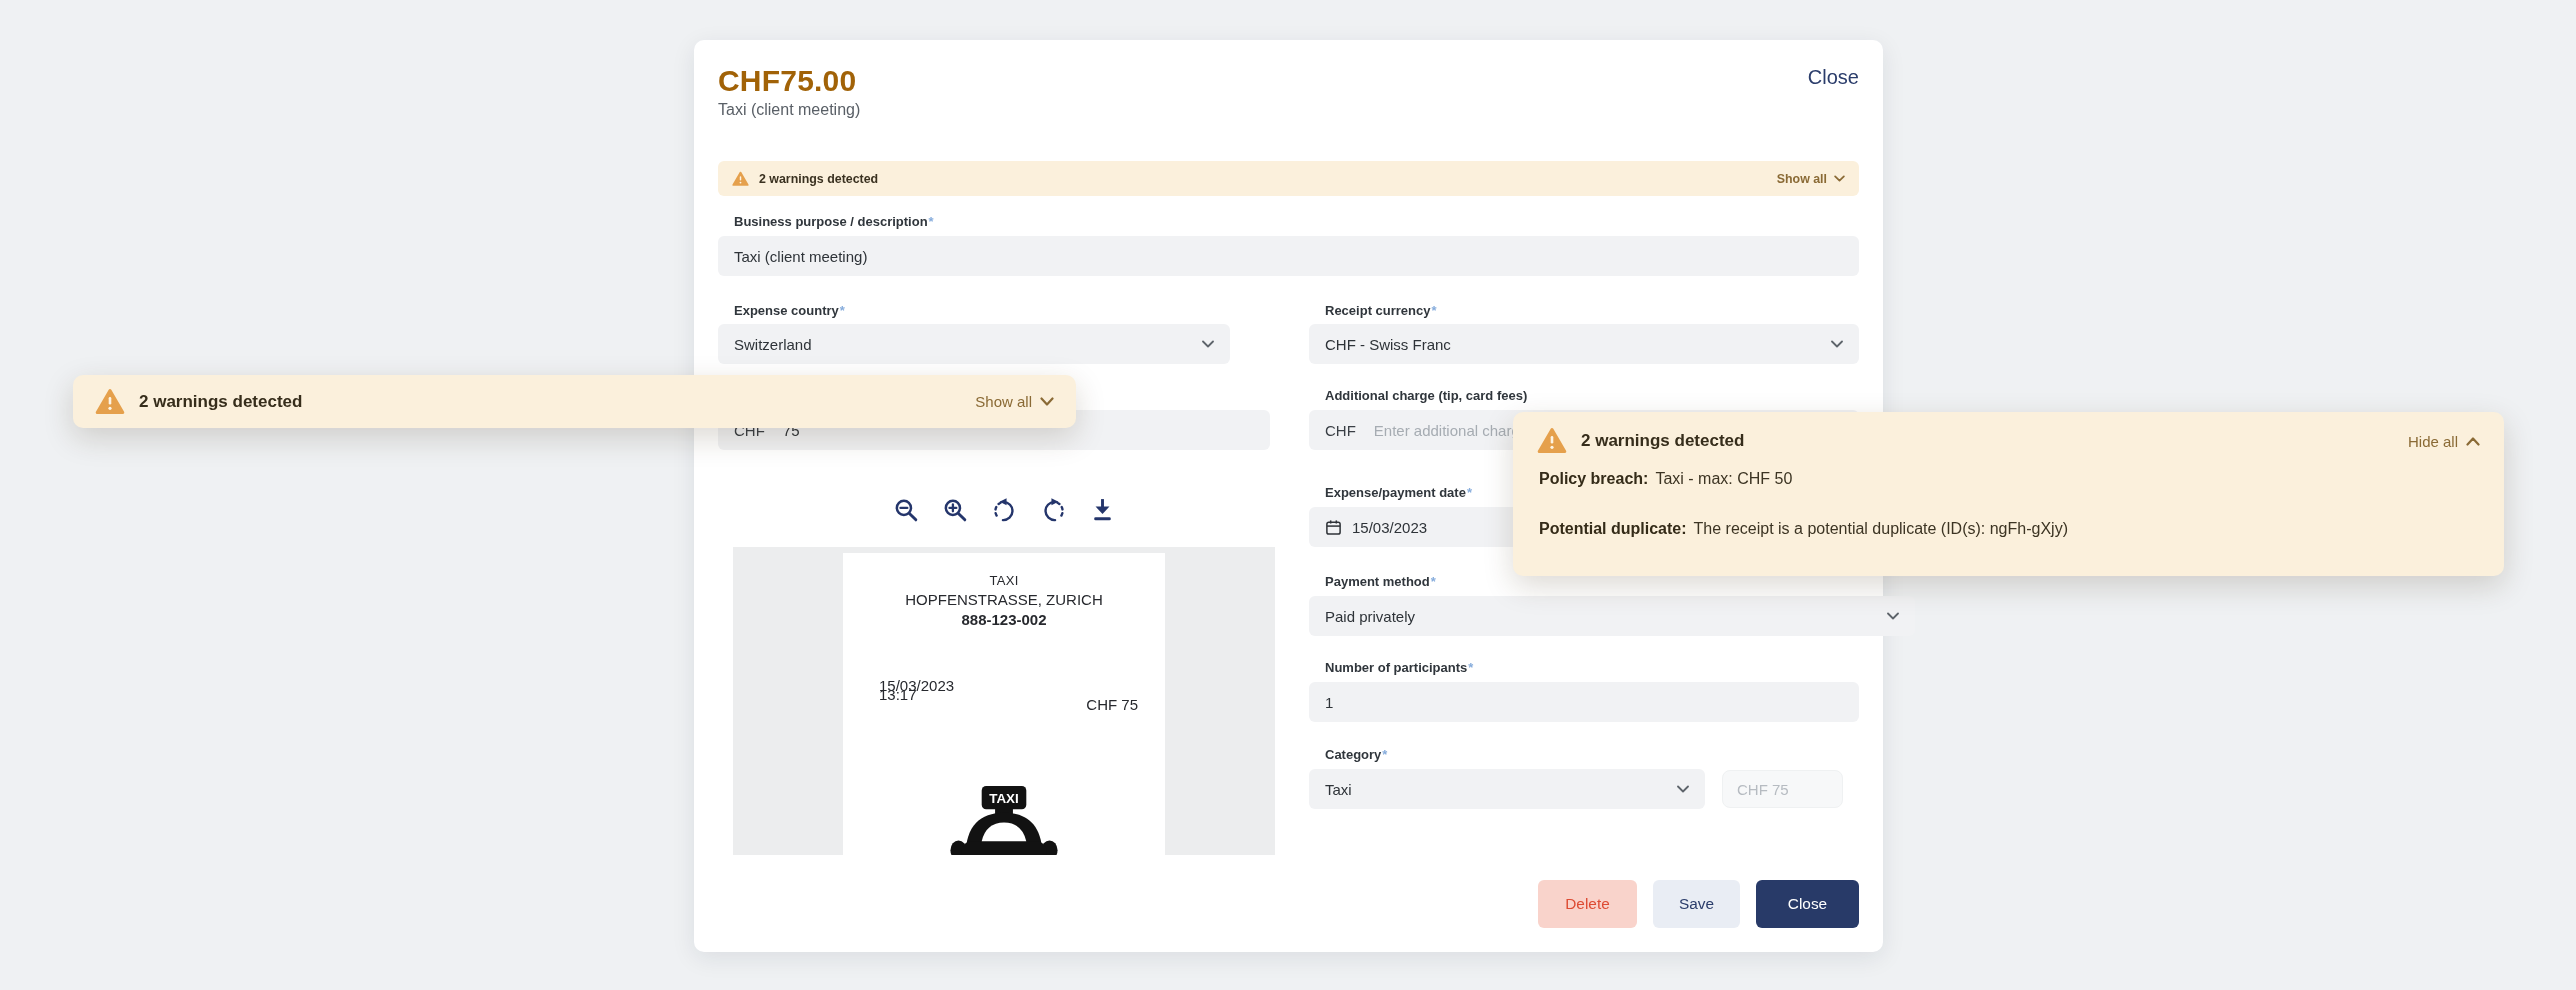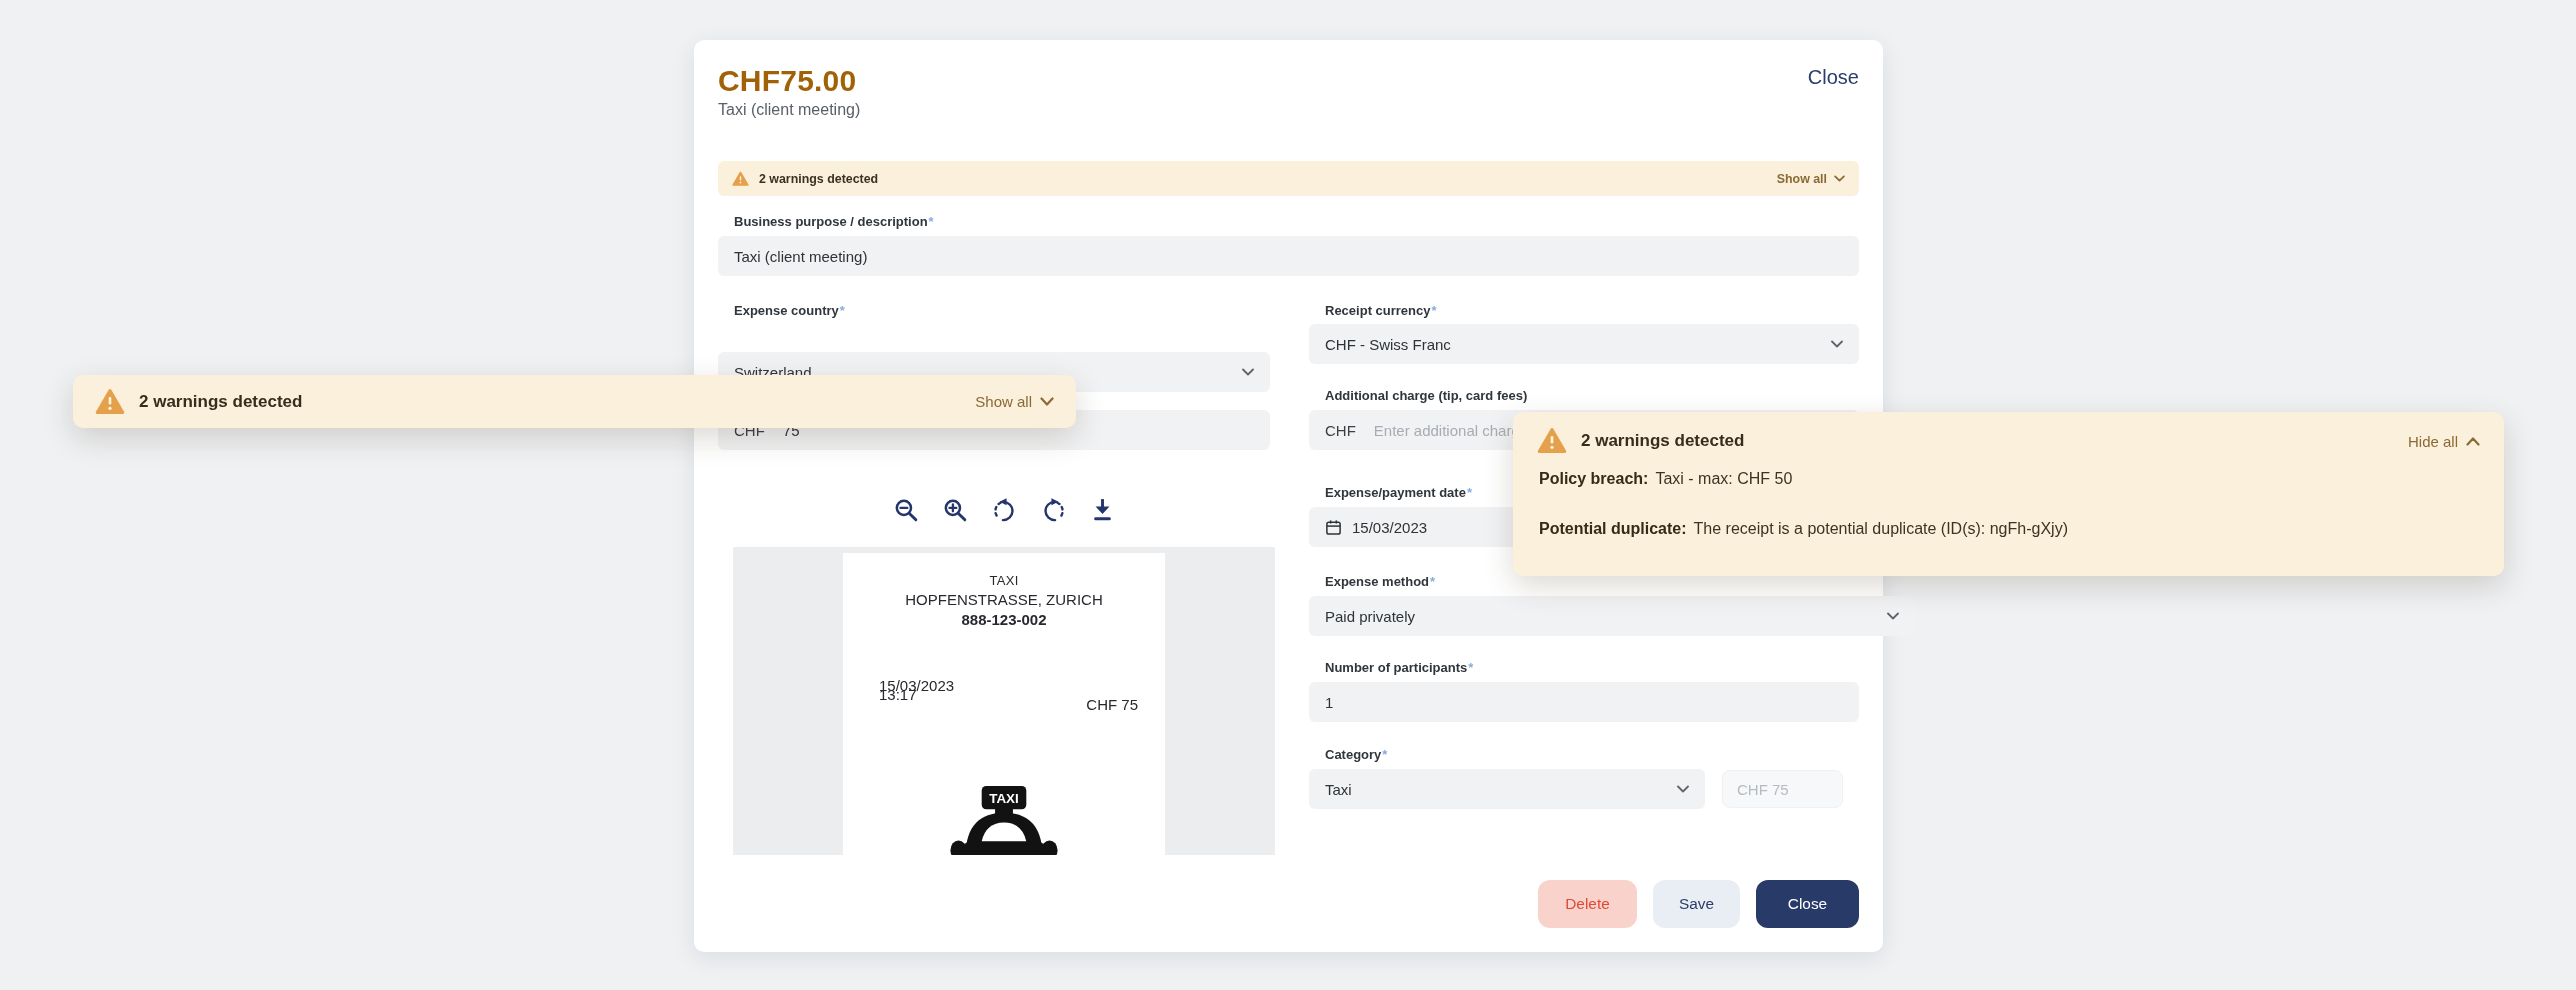--- a/index.html
+++ b/index.html
@@ -53,21 +53,21 @@
   .r-merchant { top:20px; font-size:13px; letter-spacing:0.3px; }
   .r-address  { top:38px; font-size:15px; }
   .r-phone    { top:58px; font-size:15px;font-weight:bold; }
   .r-date   { position:absolute; left:36px; top:124px; font-size:15px; color:#27292E; }
   .r-time   { position:absolute; left:36px; top:133px; font-size:15px; color:#27292E; }
   .r-amount { position:absolute; right:27px; top:143px; font-size:15px; color:#27292E; }
   .r-taxi { position:absolute; left:50%; transform:translateX(-50%); top:233px; }
 
   
   .btn-row { position:absolute; right:24px; top:840px; display:flex; gap:16px; }
-  .btn { height:48px; border:none; border-radius:12px; font-family:inherit; font-size:15.4px;
+  .btn { height:48px; border:none; border-radius:6px; font-family:inherit; font-size:15.4px;
          font-weight:500; display:flex; align-items:center; justify-content:center; cursor:pointer; }
   .btn-delete { width:99px; background:#F9D3CB; color:#DD4B33; }
   .btn-save   { width:87px;  background:#E9EDF4; color:#2B3D6B; }
   .btn-submit { width:103px; background:#283A68; color:#FFFFFF; }
 
   
   .pop { position:absolute; background:#FBF0DC; border-radius:10px;
          box-shadow:0 10px 30px rgba(60,45,15,.18); }
   .pop-collapsed { left:73px; top:375px; width:1003px; height:53px;
                    display:flex; align-items:center; padding:0 22px; gap:14px; }
@@ -115,21 +115,21 @@
     <div class="f-label" style="left:24px; top:174px;">
       <span>Business purpose / description</span><span class="req">*</span>
     </div>
     <div class="field" style="left:24px; top:196px; width:1141px;">
       <span>Taxi (client meeting)</span>
     </div>
 
     <div class="f-label" style="left:24px; top:263px;">
       <span>Expense country</span><span class="req">*</span>
     </div>
-    <div class="field" style="left:24px; top:284px; width:552px;margin-top:28px;">
+    <div class="field" style="left:24px; top:284px; width:512px;">
       <span>Switzerland</span>
       <span class="sel-chev">
         <svg width="12" height="8" viewBox="0 0 12 8">
             <path d="M1 1.5 L6 6.5 L11 1.5" stroke="currentColor" stroke-width="1.8" fill="none" stroke-linecap="round" stroke-linejoin="round"></path>
           </svg>
       </span>
     </div>
 
     <div class="f-label" style="left:615px; top:263px;">
       <span>Receipt currency</span><span class="req">*</span>
@@ -165,21 +165,21 @@
             <rect x="2" y="3.5" width="14" height="12.5" rx="2"></rect>
             <line x1="2" y1="7.5" x2="16" y2="7.5"></line>
             <line x1="6" y1="1.5" x2="6" y2="4.8"></line>
             <line x1="12" y1="1.5" x2="12" y2="4.8"></line>
           </svg>
       </span>
       <span>15/03/2023</span>
     </div>
 
     <div class="f-label" style="left:615px; top:534px;">
-      <span>Expense method</span><span class="req">*</span>
+      <span>Payment method</span><span class="req">*</span>
     </div>
     <div class="field" style="left:615px; top:556px; width:606px;">
       <span>Paid privately</span>
       <span class="sel-chev">
         <svg width="12" height="8" viewBox="0 0 12 8">
             <path d="M1 1.5 L6 6.5 L11 1.5" stroke="currentColor" stroke-width="1.8" fill="none" stroke-linecap="round" stroke-linejoin="round"></path>
           </svg>
       </span>
     </div>
 

